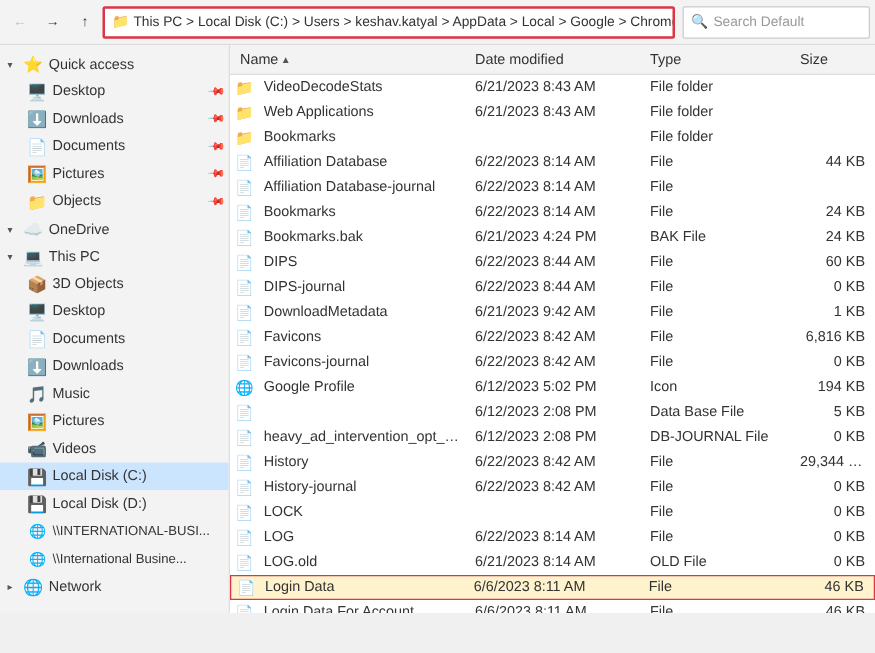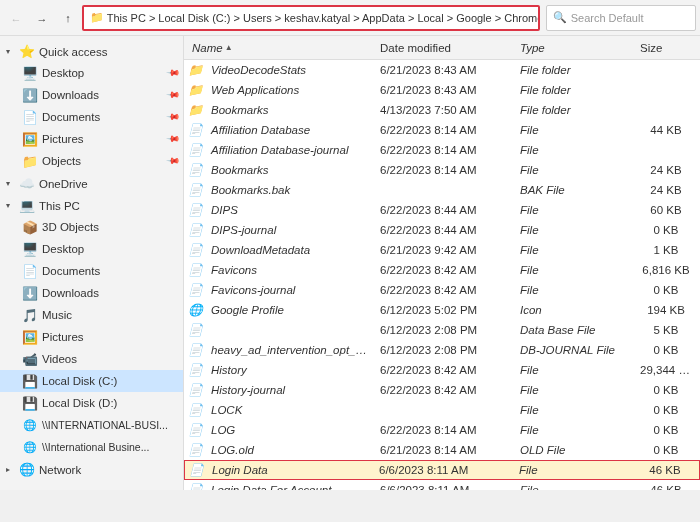--- a/index.html
+++ b/index.html
@@ -161,24 +161,24 @@
       display: flex;
       align-items: center;
       height: 24px;
       background: #f3f3f3;
       border-bottom: 1px solid #ddd;
       padding: 0 4px;
       position: sticky;
       top: 0;
       z-index: 10;
     }
-    .col-name { flex: 1; min-width: 0; font-style: italic; }
+    .col-name { flex: 1; min-width: 0; }
     .col-date { width: 140px; flex-shrink: 0; }
-    .col-type { width: 120px; flex-shrink: 0; font-style: italic; }
-    .col-size { width: 60px; flex-shrink: 0; text-align: center; }
+    .col-type { width: 120px; flex-shrink: 0; }
+    .col-size { width: 60px; flex-shrink: 0; text-align: right; }
     .col-header {
       font-size: 11.5px;
       color: #333;
       padding: 0 4px;
       display: flex;
       align-items: center;
       gap: 2px;
       cursor: pointer;
     }
 
@@ -393,21 +393,20 @@
       </div>
       <div class="col-date file-cell">6/21/2023 8:43 AM</div>
       <div class="col-type file-cell">File folder</div>
       <div class="col-size file-cell"></div>
     </div>
           <div class="file-row">
       <div class="file-name-cell col-name">
         <span class="file-icon" style="color:#dcb84c;">📁</span>
         <span class="file-cell">Bookmarks</span>
       </div>
-      <div class="col-date file-cell">4/13/2023 7:50 AM</div>
       <div class="col-type file-cell">File folder</div>
       <div class="col-size file-cell"></div>
     </div>
           <div class="file-row">
       <div class="file-name-cell col-name">
         <span class="file-icon" style="color:#999;">📄</span>
         <span class="file-cell">Affiliation Database</span>
       </div>
       <div class="col-date file-cell">6/22/2023 8:14 AM</div>
       <div class="col-type file-cell">File</div>
@@ -429,20 +428,21 @@
       </div>
       <div class="col-date file-cell">6/22/2023 8:14 AM</div>
       <div class="col-type file-cell">File</div>
       <div class="col-size file-cell">24 KB</div>
     </div>
           <div class="file-row">
       <div class="file-name-cell col-name">
         <span class="file-icon" style="color:#888;">📄</span>
         <span class="file-cell">Bookmarks.bak</span>
       </div>
+      <div class="col-date file-cell">6/21/2023 4:24 PM</div>
       <div class="col-type file-cell">BAK File</div>
       <div class="col-size file-cell">24 KB</div>
     </div>
           <div class="file-row">
       <div class="file-name-cell col-name">
         <span class="file-icon" style="color:#999;">📄</span>
         <span class="file-cell">DIPS</span>
       </div>
       <div class="col-date file-cell">6/22/2023 8:44 AM</div>
       <div class="col-type file-cell">File</div>

